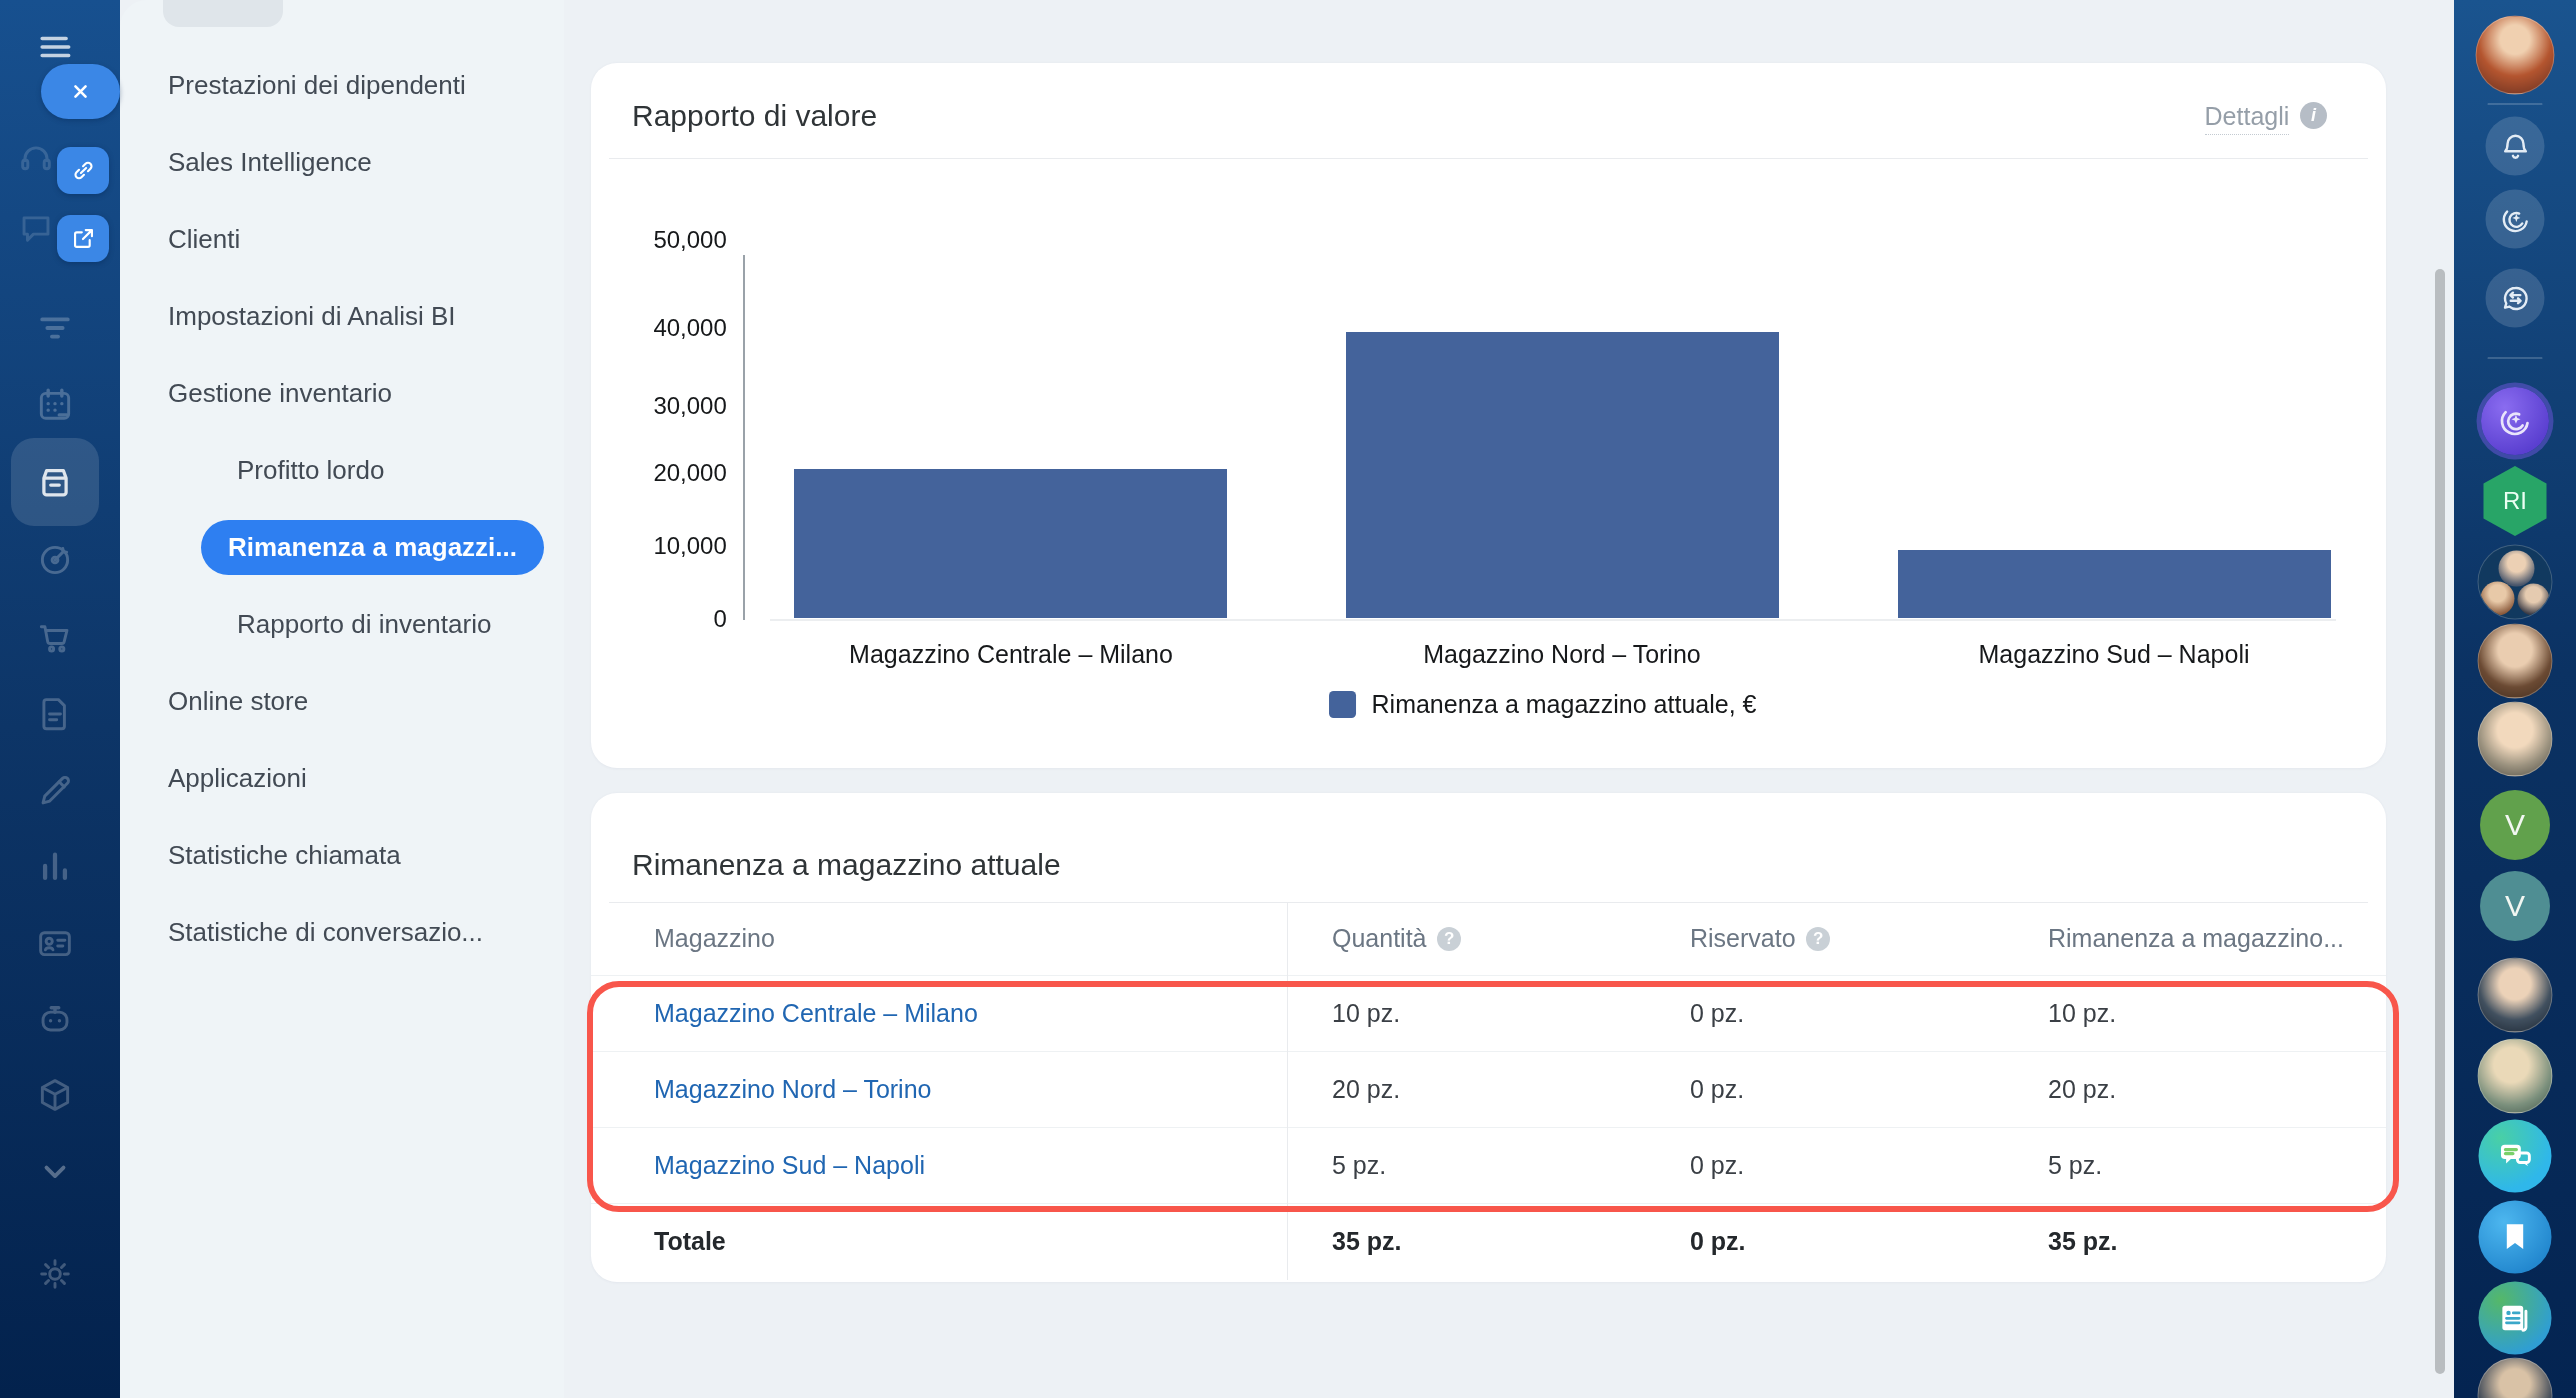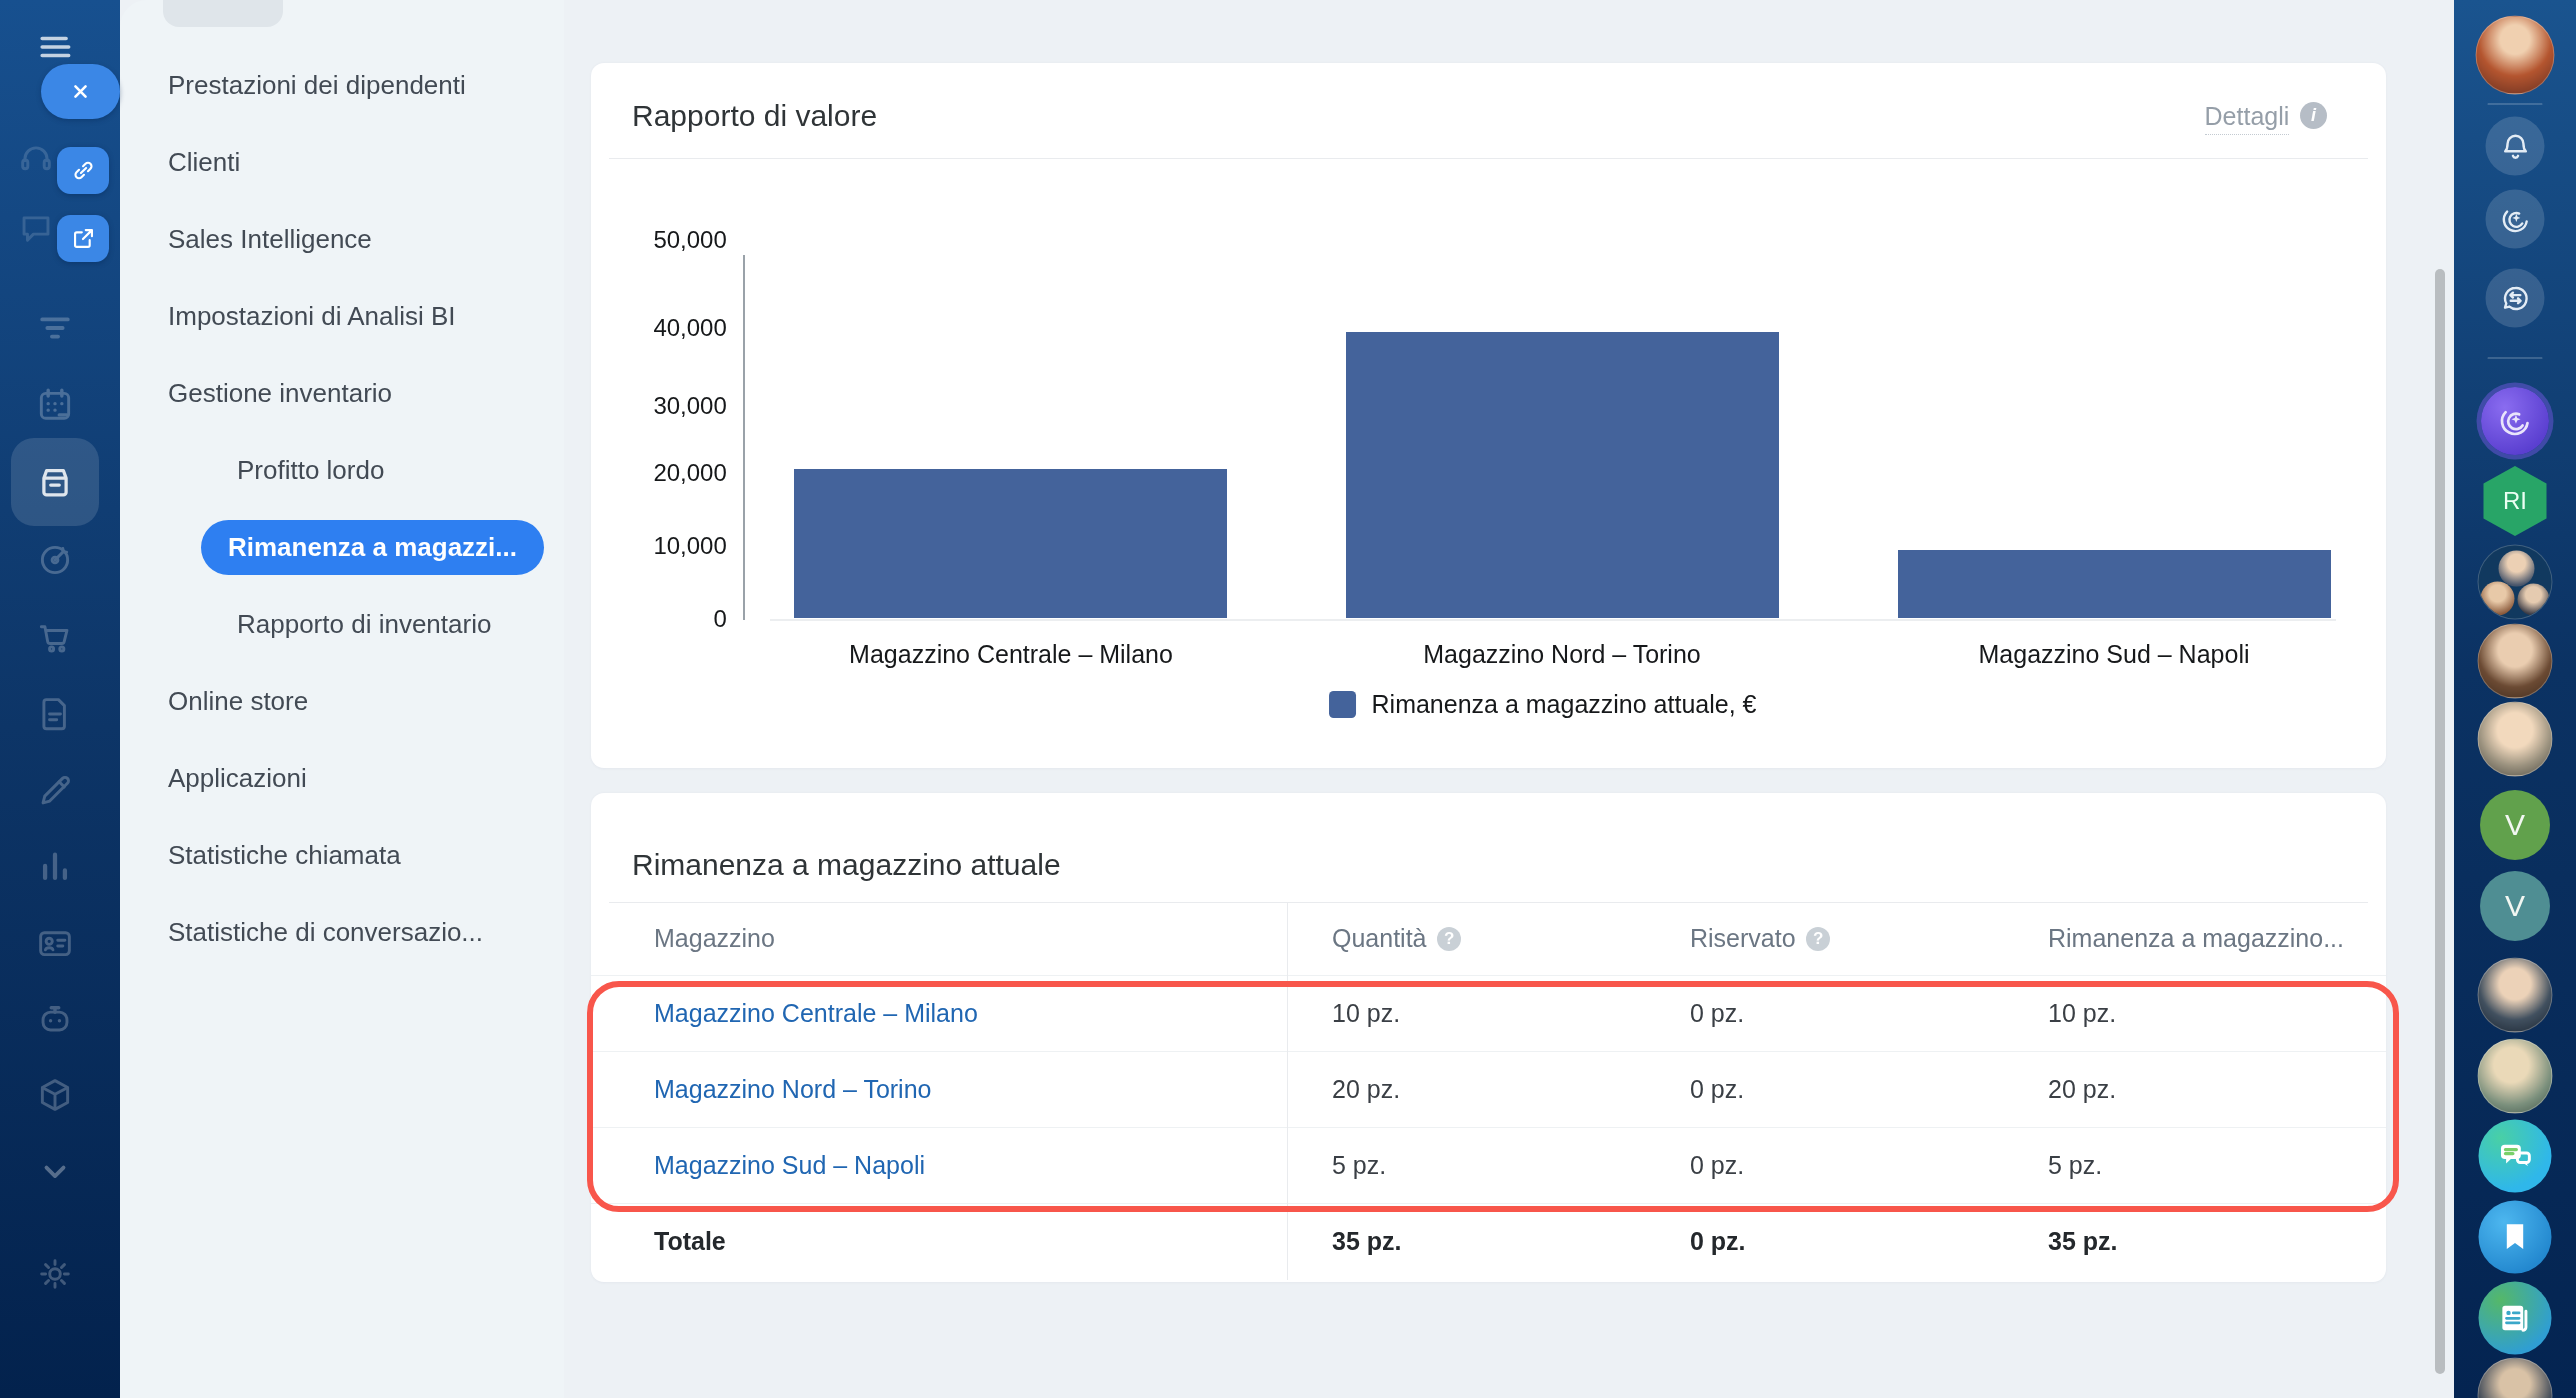--- a/index.html
+++ b/index.html
@@ -31,21 +31,21 @@
     border-radius:16px; background:#dfe5ea; }
   .menu-list { position:absolute; top:47px; left:0; right:0; display:flex; flex-direction:column; }
   .menu-item { height:77px; display:flex; align-items:center; padding-left:48px;
     font-size:26px; color:#424a54; cursor:pointer; white-space:nowrap; }
   .menu-item.sub { padding-left:81px;margin-left:36px; }
   .menu-item.selected { padding-left:45px; }
   .menu-item.selected span { background:#2e7ff1; color:#fff; height:55px; border-radius:28px;
     display:inline-flex; align-items:center; padding:0 27px; font-weight:700; font-size:26px;text-align:center; }
 
   
-  .card { position:absolute; background:#fff; border-radius:13px; box-shadow:0 0.9px 2.7px rgba(50,60,90,.05); }
+  .card { position:absolute; background:#fff; border-radius:26px; box-shadow:0 0.9px 2.7px rgba(50,60,90,.05); }
   .chart-card { left:591px; top:63px; width:1795px; height:705px; }
   .table-card { left:591px; top:793px; width:1795px; height:489px; }
   .card-title { position:absolute; left:41px; top:36px; font-size:30px; color:#2f3437; }
   .card-divider { position:absolute; left:18px; right:18px; height:0.9px; background:#e9ebee; }
   .details-link { position:absolute; right:59px; top:39px; display:flex; align-items:flex-start; gap:10.7px; cursor:pointer; }
   .details-text { font-size:25px; color:#959ea8; border-bottom:1.8px dotted #c3cad1; padding-bottom:2.7px; }
   .info-dot { width:27px; height:27px; border-radius:50%; background:#b6bdc6; color:#fff;
     font-size:18px; font-weight:700; display:flex; align-items:center; justify-content:center; font-style:italic; }
 
   
@@ -242,24 +242,24 @@
       </div>
     </nav>
 
   <aside class="menu-panel">
     <div class="menu-ghost"></div>
     <div class="menu-list" id="menu-list">
         <div class="menu-item">
           <span>Prestazioni dei dipendenti</span>
         </div>
         <div class="menu-item">
+          <span>Sales Intelligence</span>
+        </div>
+        <div class="menu-item">
           <span>Clienti</span>
-        </div>
-        <div class="menu-item">
-          <span>Sales Intelligence</span>
         </div>
         <div class="menu-item">
           <span>Impostazioni di Analisi BI</span>
         </div>
         <div class="menu-item">
           <span>Gestione inventario</span>
         </div>
         <div class="menu-item sub">
           <span>Profitto lordo</span>
         </div>

